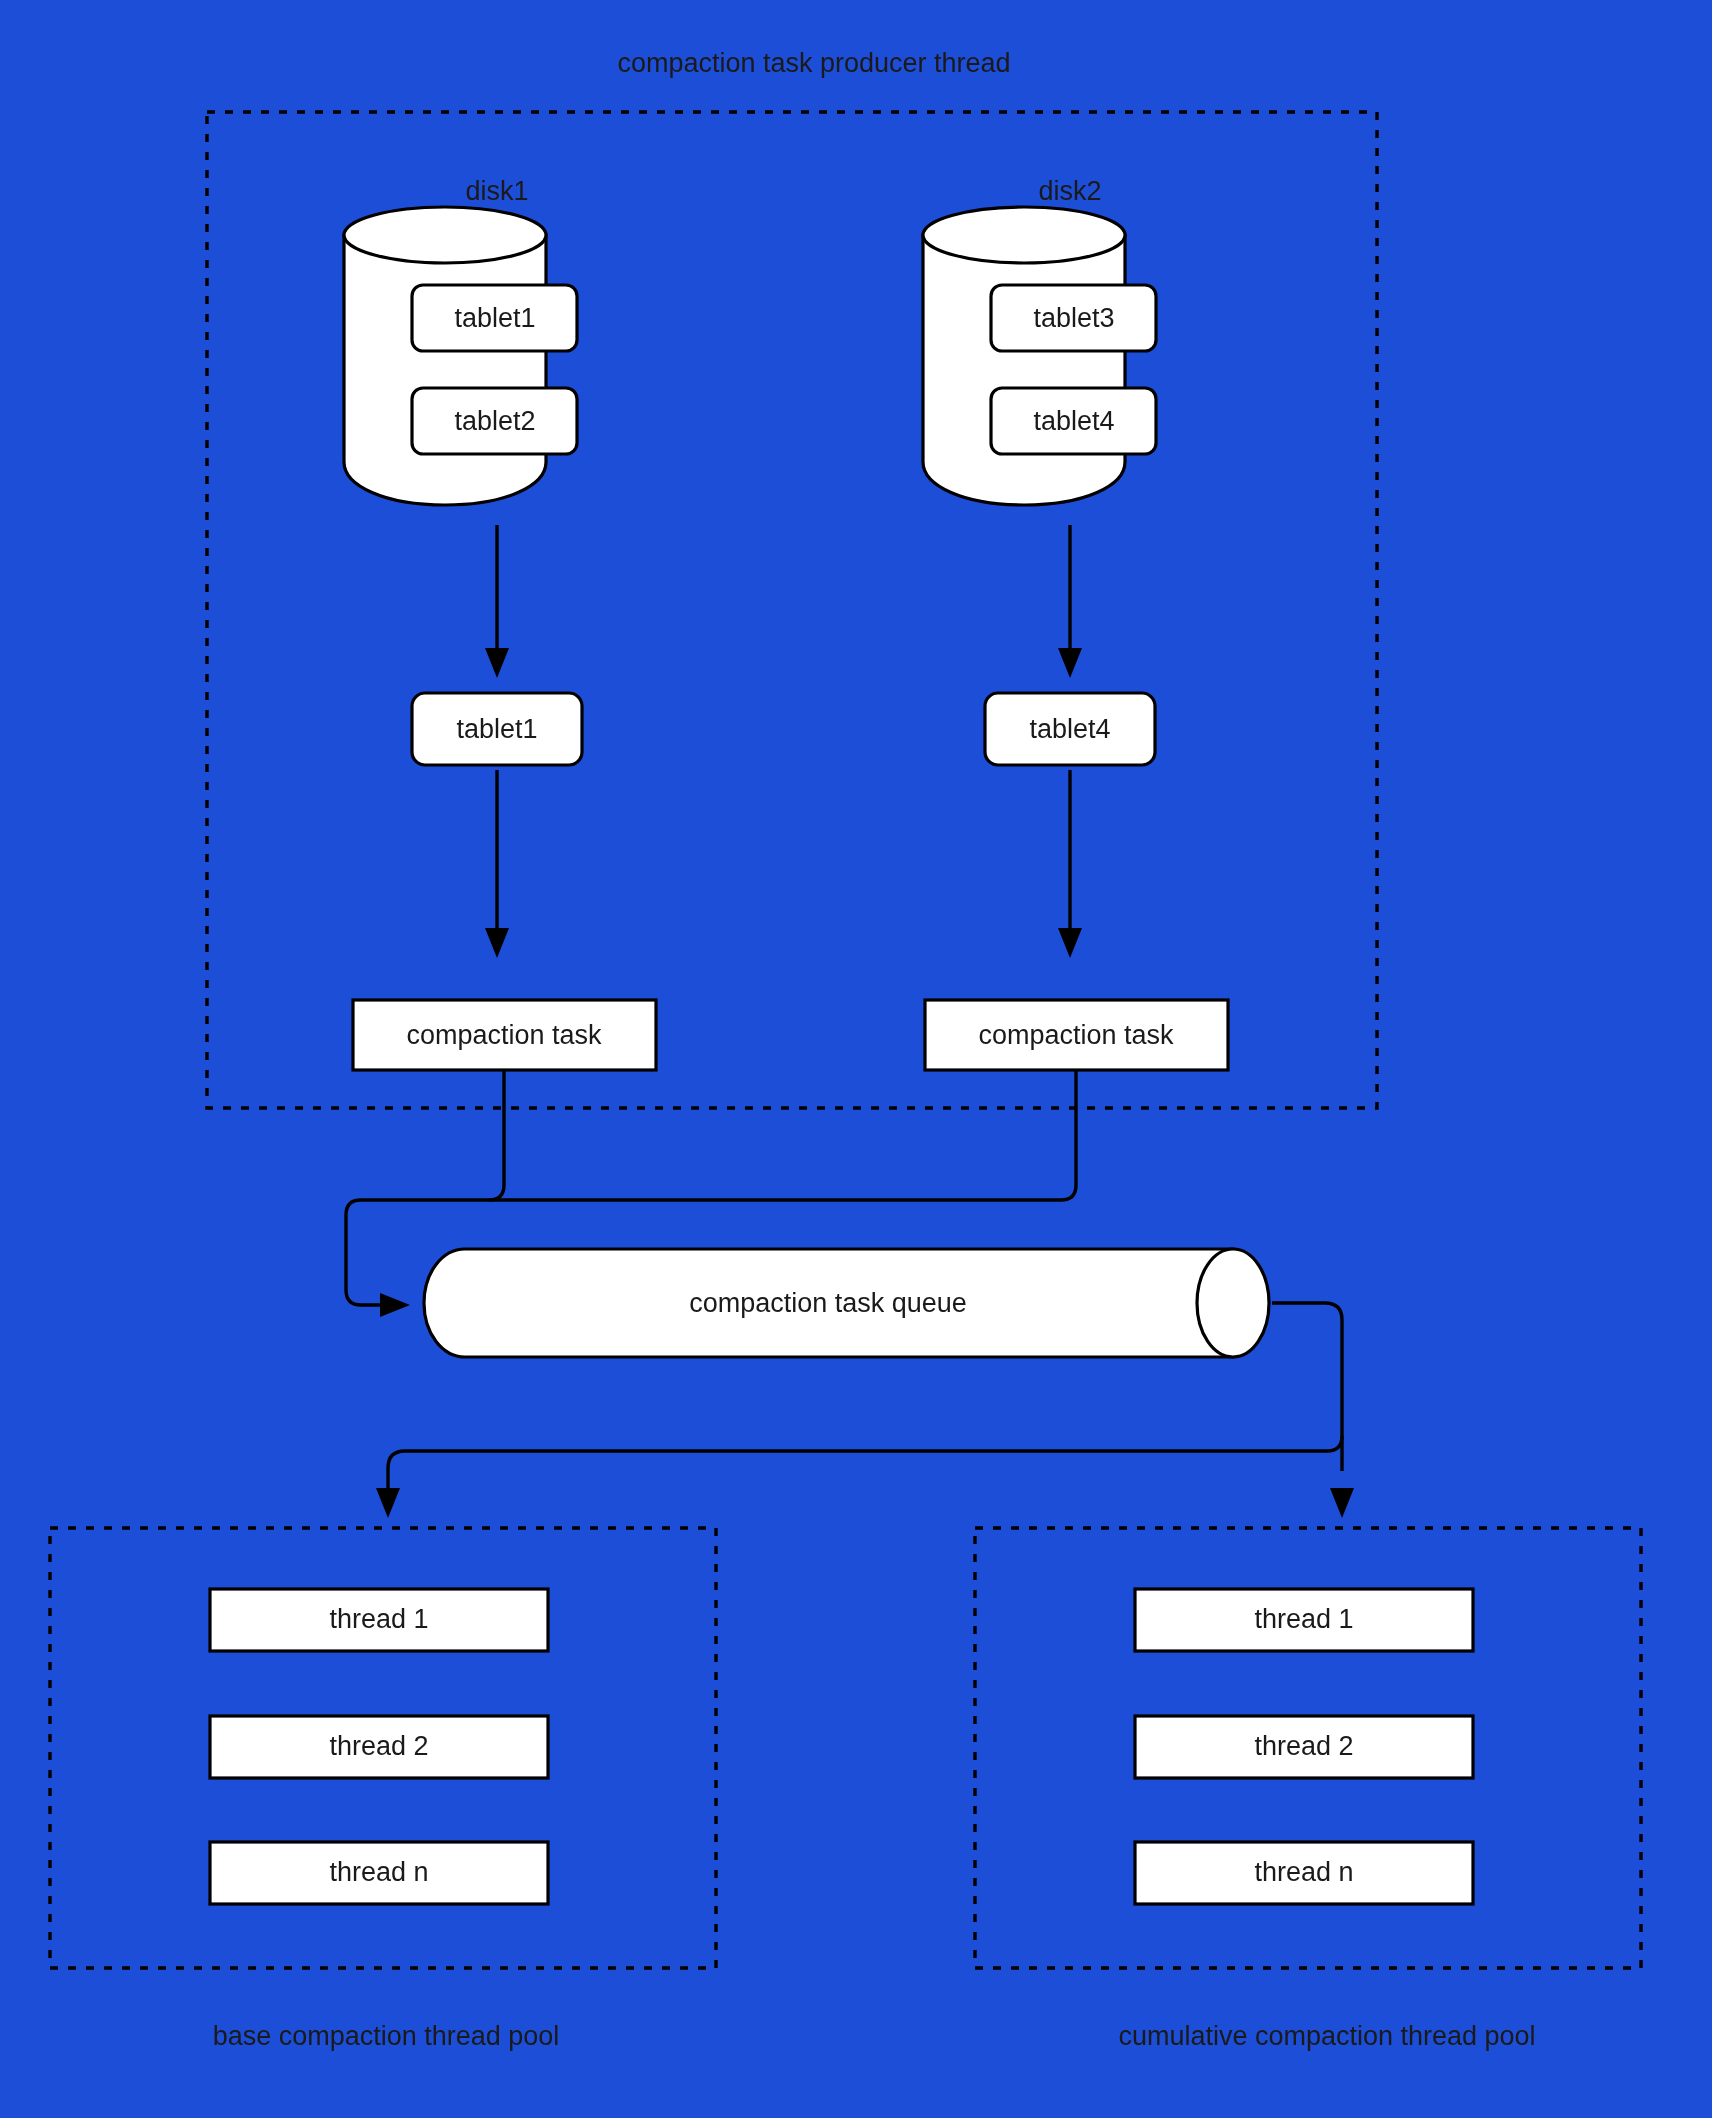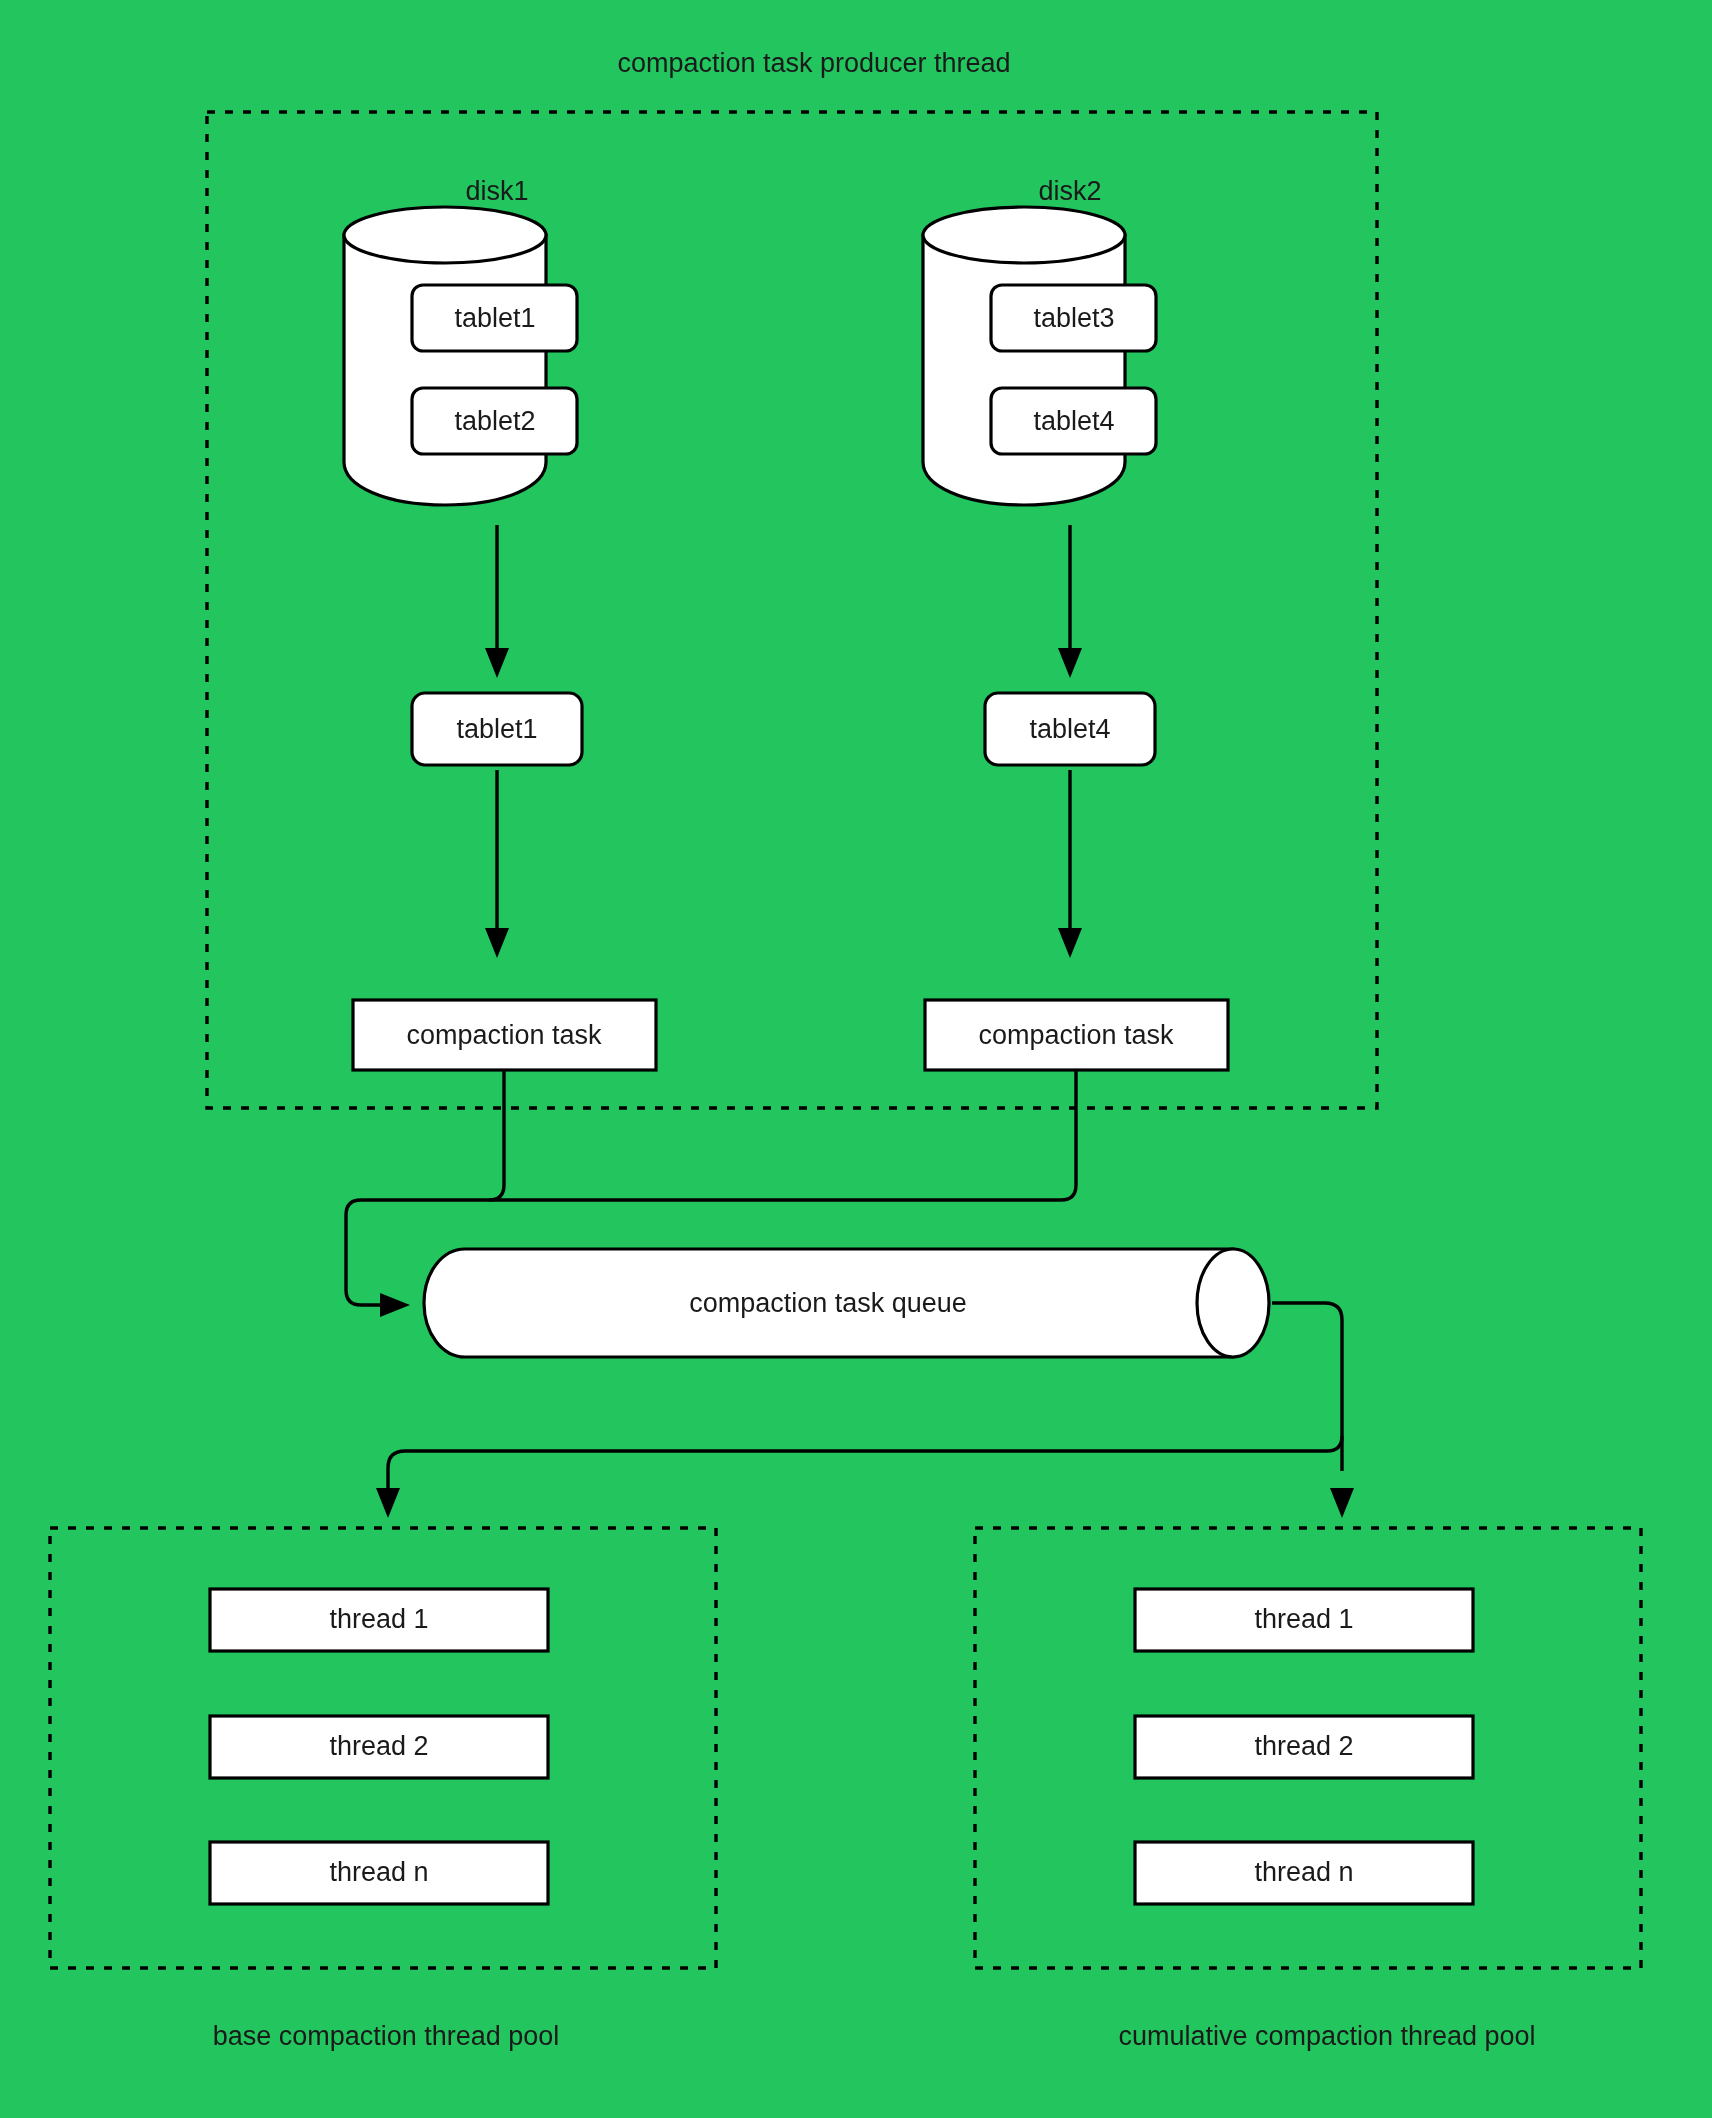--- a/index.html
+++ b/index.html
@@ -10,21 +10,21 @@
   body {
     width: 1712px;
     height: 2118px;
     font-family: "Liberation Sans", sans-serif;
     overflow: hidden;
   }
   #diagram-root {
     position: relative;
     width: 1712px;
     height: 2118px;
-    background: #22c55e;
+    background: #1d4ed8;
   }
   svg.diagram-svg {
     position: absolute;
     top: 0;
     left: 0;
     width: 1712px;
     height: 2118px;
   }
   .lbl {
     font-family: "Liberation Sans", sans-serif;

